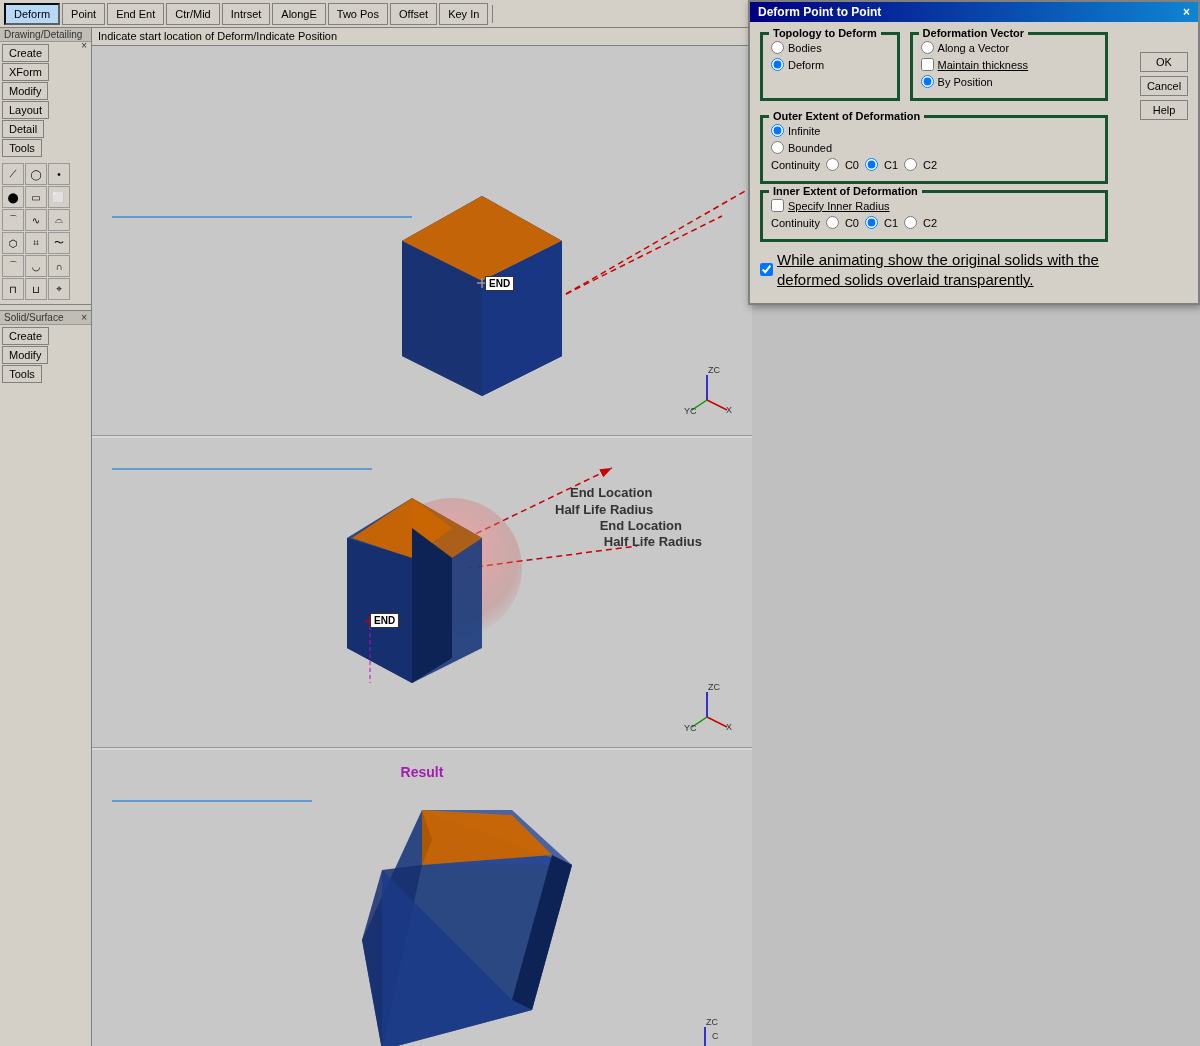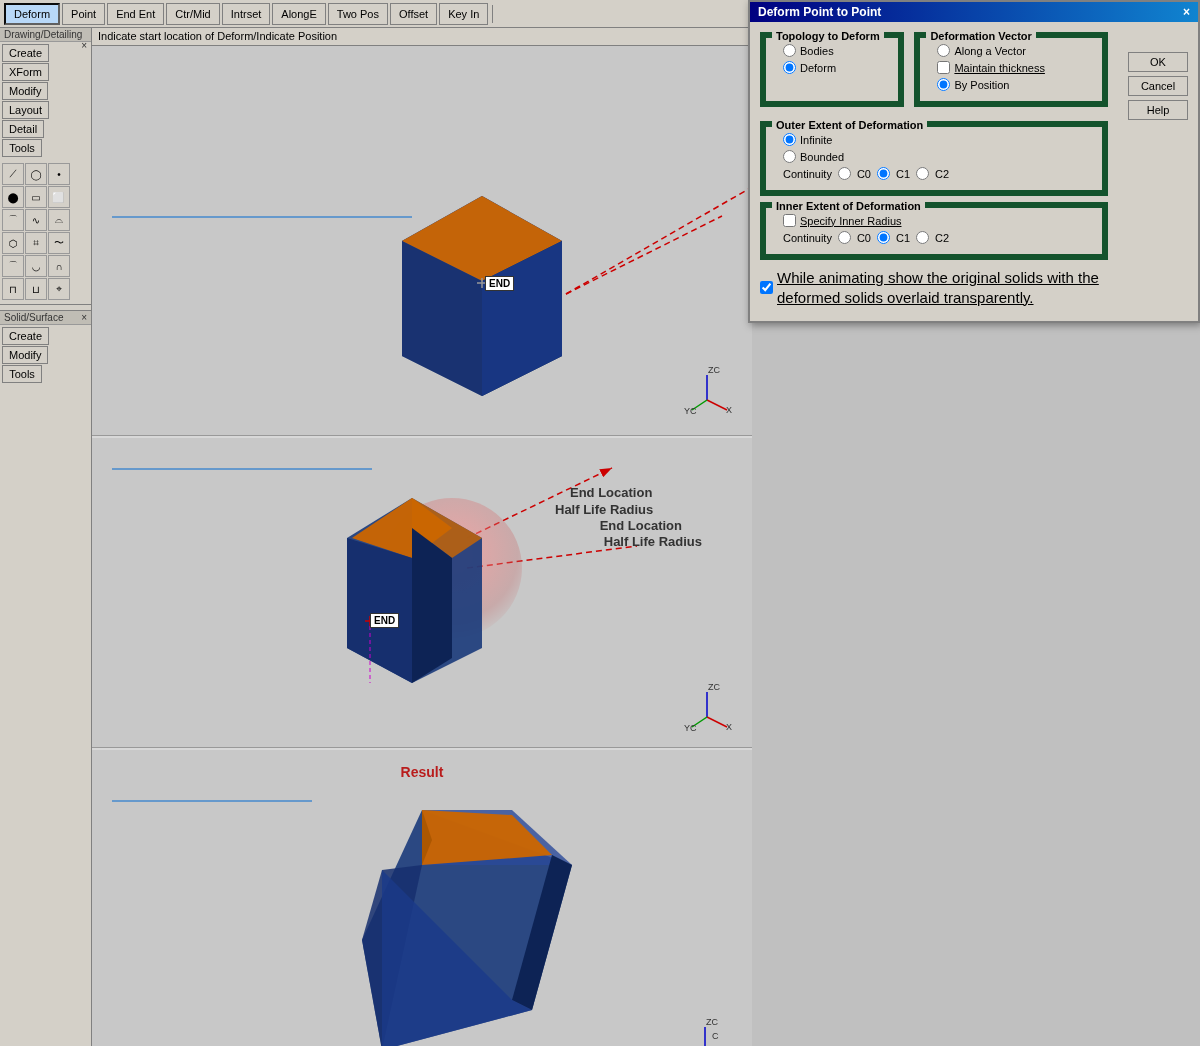--- a/index.html
+++ b/index.html
@@ -63,32 +63,32 @@
       position: absolute; left: 748px; top: 0; width: 452px;
       background: #d4d0c8; border: 2px solid #808080; box-shadow: 2px 2px 8px rgba(0,0,0,0.4);
     }
     #dialog-title {
       background: linear-gradient(to right, #000080, #1084d0);
       color: white; padding: 3px 8px; font-size: 12px; font-weight: bold;
       display: flex; justify-content: space-between; align-items: center; text-align: center;
     }
     #dialog-content { padding: 10px; }
     .dialog-group {
-      border: 6px solid #14532d; padding: 6px 17px; margin-bottom: 8px;
+      border: 3px solid #14532d; padding: 6px 8px; margin-bottom: 8px;
       position: relative;
     }
     .dialog-group-title {
       position: absolute; top: -8px; left: 6px; background: #d4d0c8;
       padding: 0 4px; font-size: 11px; font-weight: bold;
     }
     .radio-row { display: flex; align-items: center; margin-bottom: 4px; gap: 4px; font-size: 11px; }
     .checkbox-row { display: flex; align-items: center; gap: 4px; font-size: 11px; margin-bottom: 4px; text-decoration: underline; }
     .dialog-buttons { display: flex; flex-direction: column; gap: 4px; position: absolute; right: 10px; top: 30px; }
     .dialog-btn {
-      width: 60px; padding: 3px 0; font-size: 11px; background: #d4d0c8;
+      width: 48px; padding: 3px 0; font-size: 11px; background: #d4d0c8;
       border: 1px solid #808080; cursor: pointer; text-align: center;
     }
 
     
     #deform-graph {
       border: 1px solid #808080; background: white; width: 160px; height: 80px;
       position: relative; margin-top: 4px;
     }
 
     
@@ -260,21 +260,21 @@
       <text x="26" y="8" font-size="9" fill="#333">ZC</text>
       <line x1="25" y1="35" x2="45" y2="45" stroke="#cc0000" stroke-width="1.5"></line>
       <text x="44" y="48" font-size="9" fill="#333">XC</text>
       <line x1="25" y1="35" x2="10" y2="45" stroke="#009900" stroke-width="1.5"></line>
       <text x="2" y="49" font-size="9" fill="#333">YC</text>
     </svg>
   </div>
 
   <div style="position:absolute;top:704px;left:0;width:660px;height:342px;background:#c8c8c8;">
 
-    <div style="position:absolute;top:14px;left:50%;transform:translateX(-50%);font-size:14px;font-weight:bold;color:#b91c1c;">Result</div>
+    <div style="position:absolute;top:14px;left:50%;transform:translateX(-50%);font-size:14px;font-weight:bold;color:#a21caf;">Result</div>
 
     <div style="position:absolute;top:50px;left:20px;width:200px;height:2px;background:#6699cc;"></div>
 
     <div style="position:absolute;top:60px;left:260px;">
       <svg width="240" height="260" viewBox="0 0 240 260">
 
         <polygon points="70,0 220,55 180,200 30,240 10,130" fill="#1a3a7a" opacity="0.9"></polygon>
         <polygon points="70,0 160,0 220,55 70,55" fill="#2a4a9a" opacity="0.8"></polygon>
 
         <polygon points="70,0 160,5 200,45 70,55" fill="#cc6600" opacity="0.95"></polygon>

